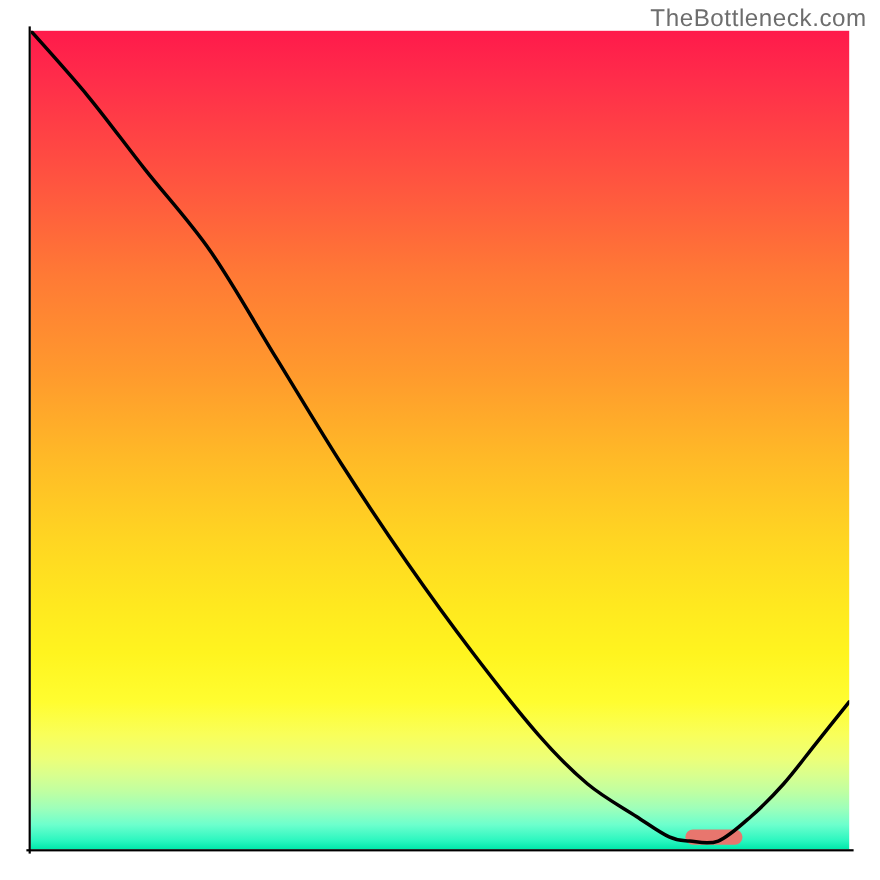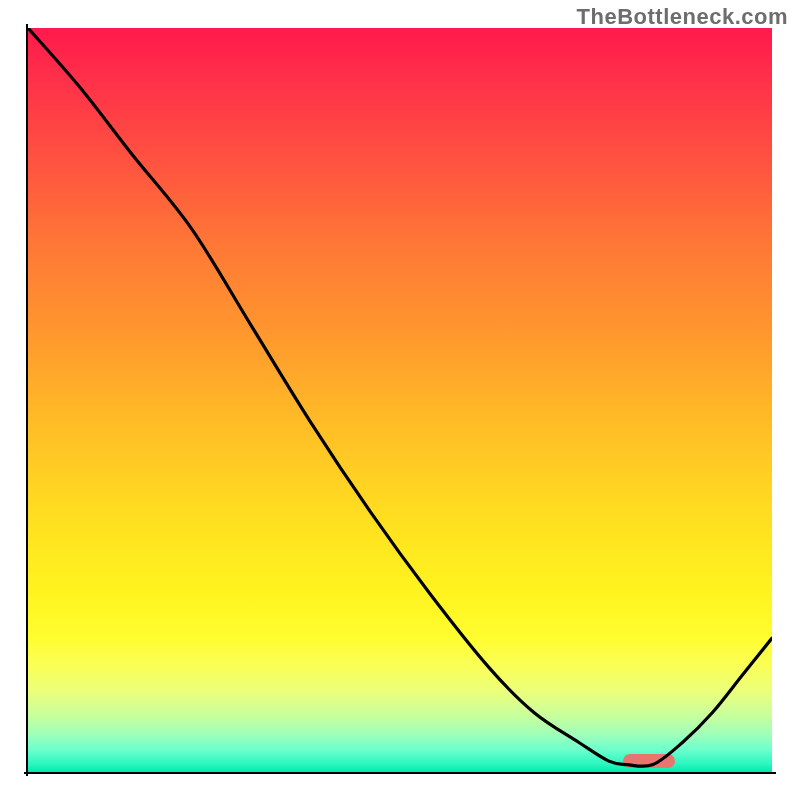--- a/index.html
+++ b/index.html
@@ -10,21 +10,21 @@
     background: #ffffff;
     font-family: Arial, Helvetica, sans-serif;
     overflow: hidden;
   }
   .watermark {
     position: absolute;
     top: 4px;
     right: 12px;
     color: #6d6d6d;
     font-size: 22px;
-    font-weight: bold;
+    font-weight: normal;
     letter-spacing: 0.5px;
     z-index: 10;
   }
   .plot-area {
     position: absolute;
     top: 28px;
     left: 28px;
     width: 744px;
     height: 744px;
     box-sizing: border-box;

